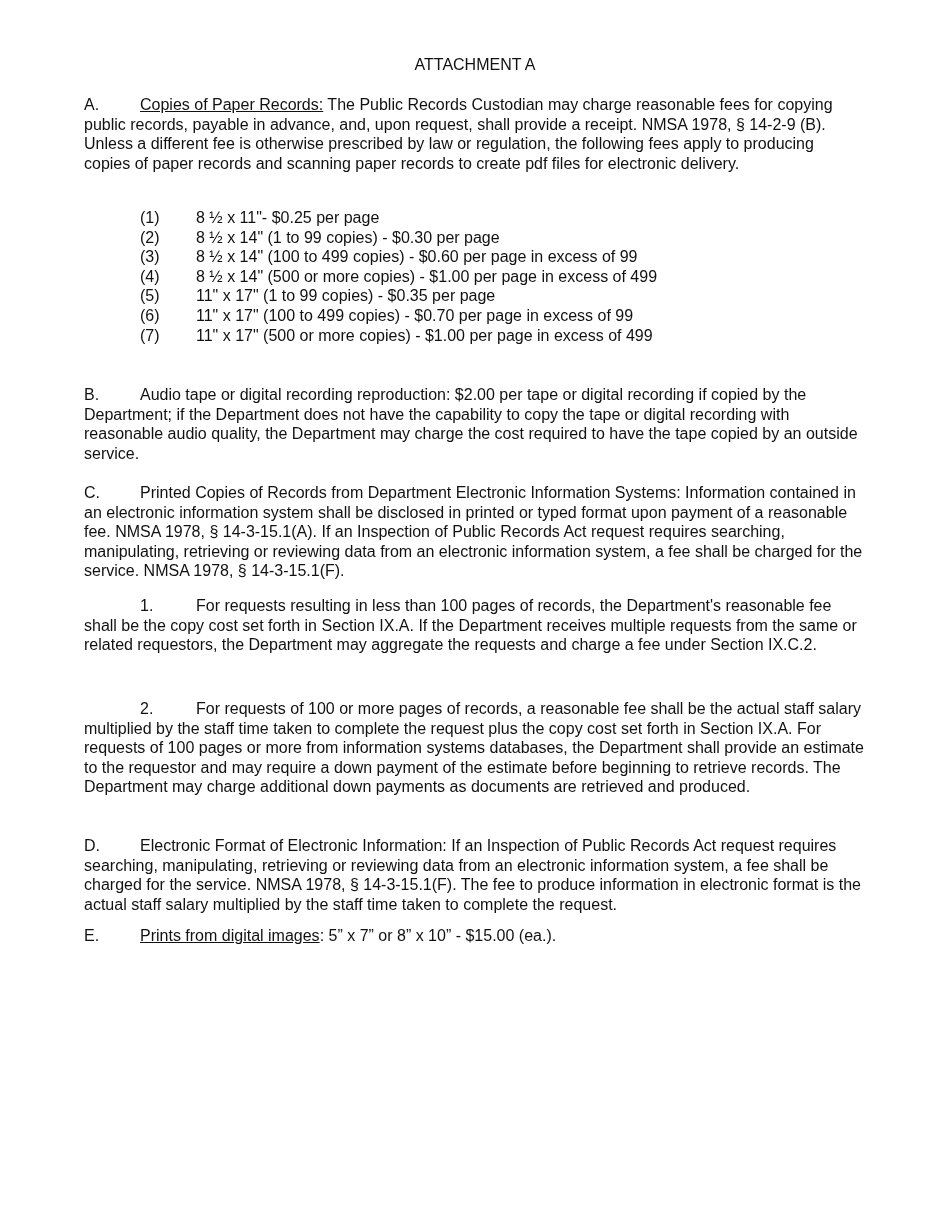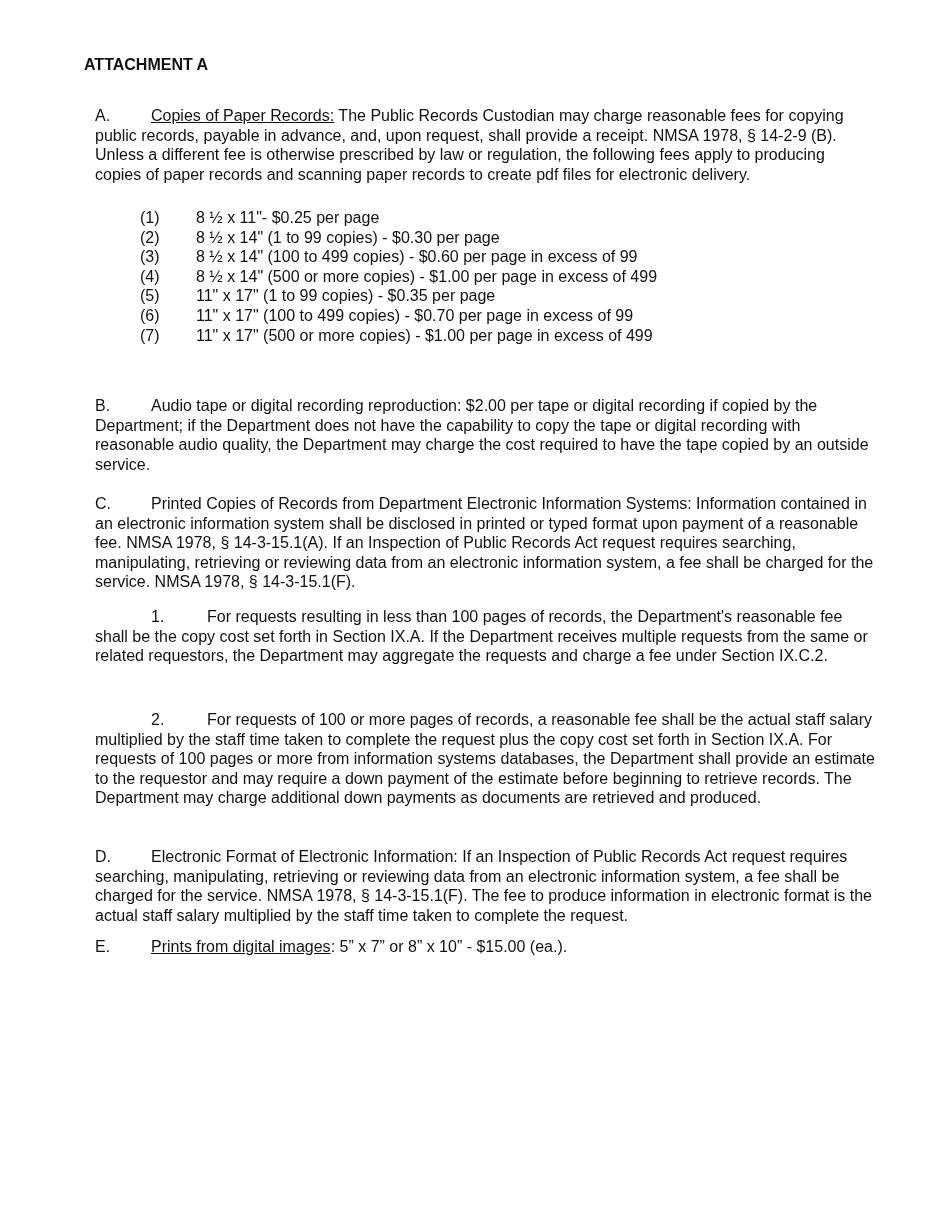--- a/index.html
+++ b/index.html
@@ -4,23 +4,23 @@
 <style>
   html, body { margin: 0; padding: 0; background: #ffffff; }
   body {
     width: 950px; height: 1230px; position: relative; overflow: hidden;
     font-family: "Liberation Sans", sans-serif; color: #111111;
     font-size: 16px;
   }
   .page { position: absolute; left: 84px; top: 0; width: 780px; }
   .title {
     position: absolute; left: 0; width: 782px; top: 55px;
-    text-align: left; font-weight: bold; font-size: 16px; line-height: 20px;
+    text-align: center; font-weight: normal; font-size: 16px; line-height: 20px;
   }
-  .para { position: absolute; left: 0; width: 780px; line-height: 19.6px; margin: 11px; }
+  .para { position: absolute; left: 0; width: 780px; line-height: 19.6px; margin: 0; }
   .tab-label { display: inline-block; width: 56px; }
   .indent-num { display: inline-block; margin-left: 56px; width: 56px; }
   .u { text-decoration: underline; }
   .list { position: absolute; left: 56px; top: 208px; line-height: 19.6px; }
   .list-row { display: flex; }
   .list-num { width: 56px; }
 </style>
 </head>
 <body>
 

